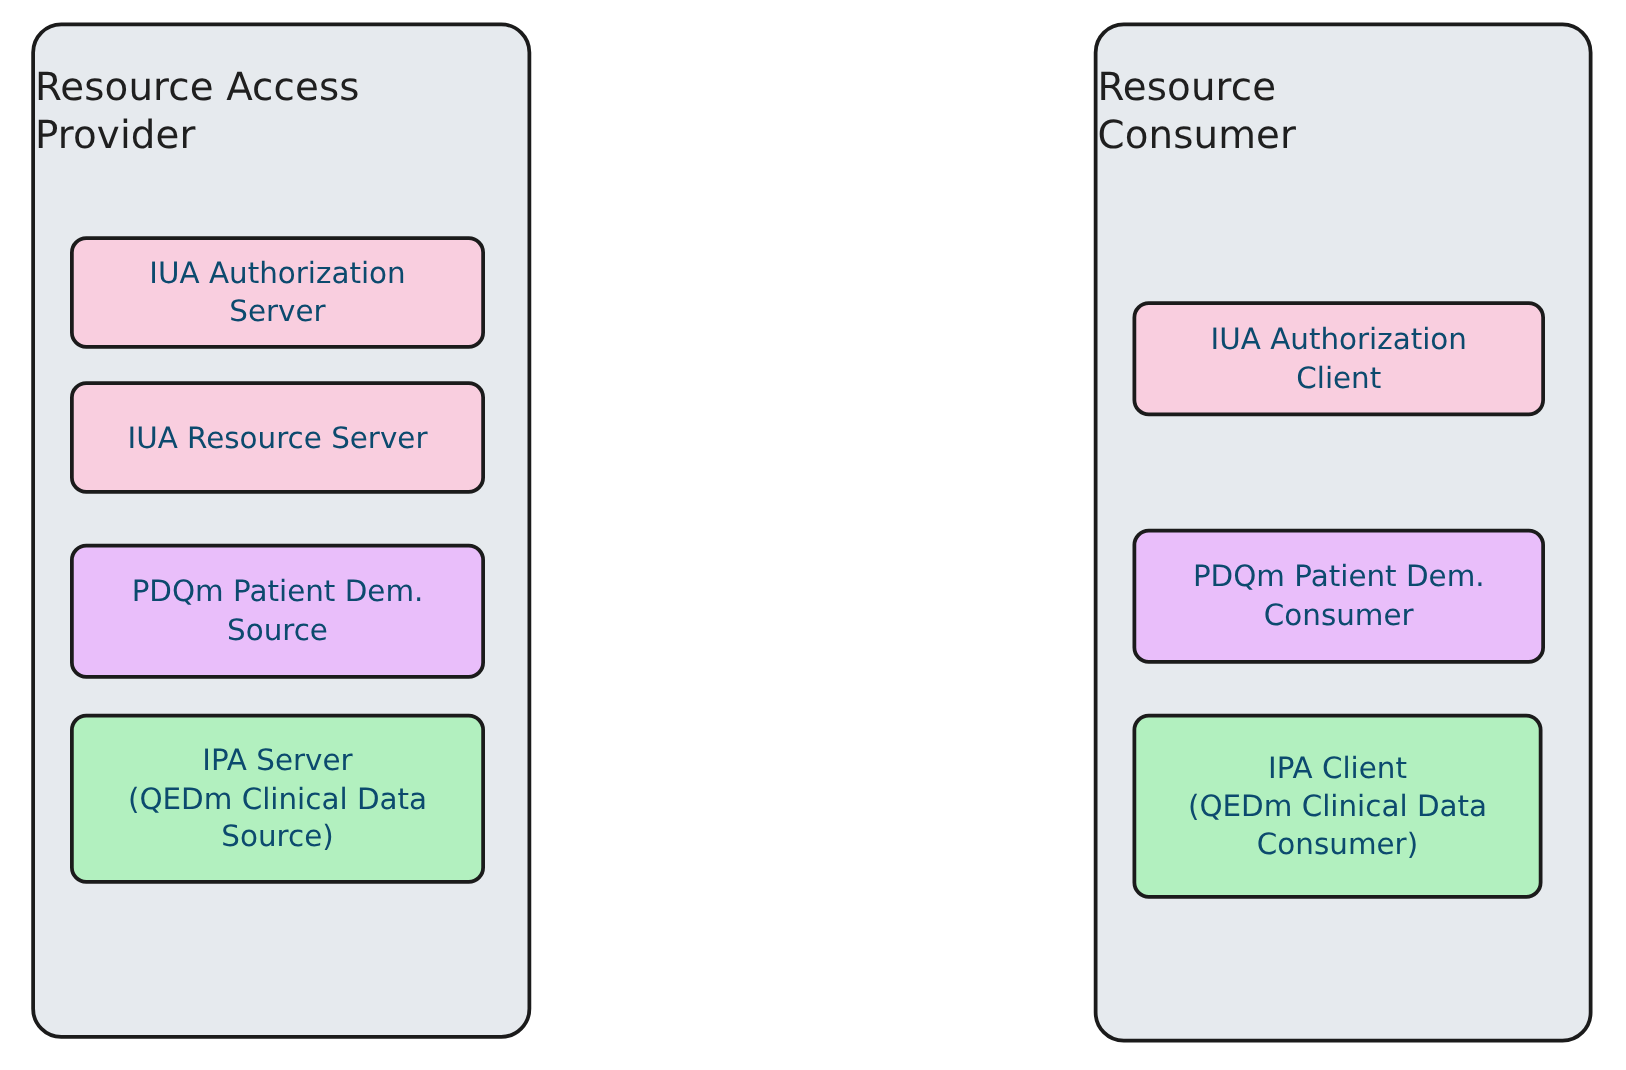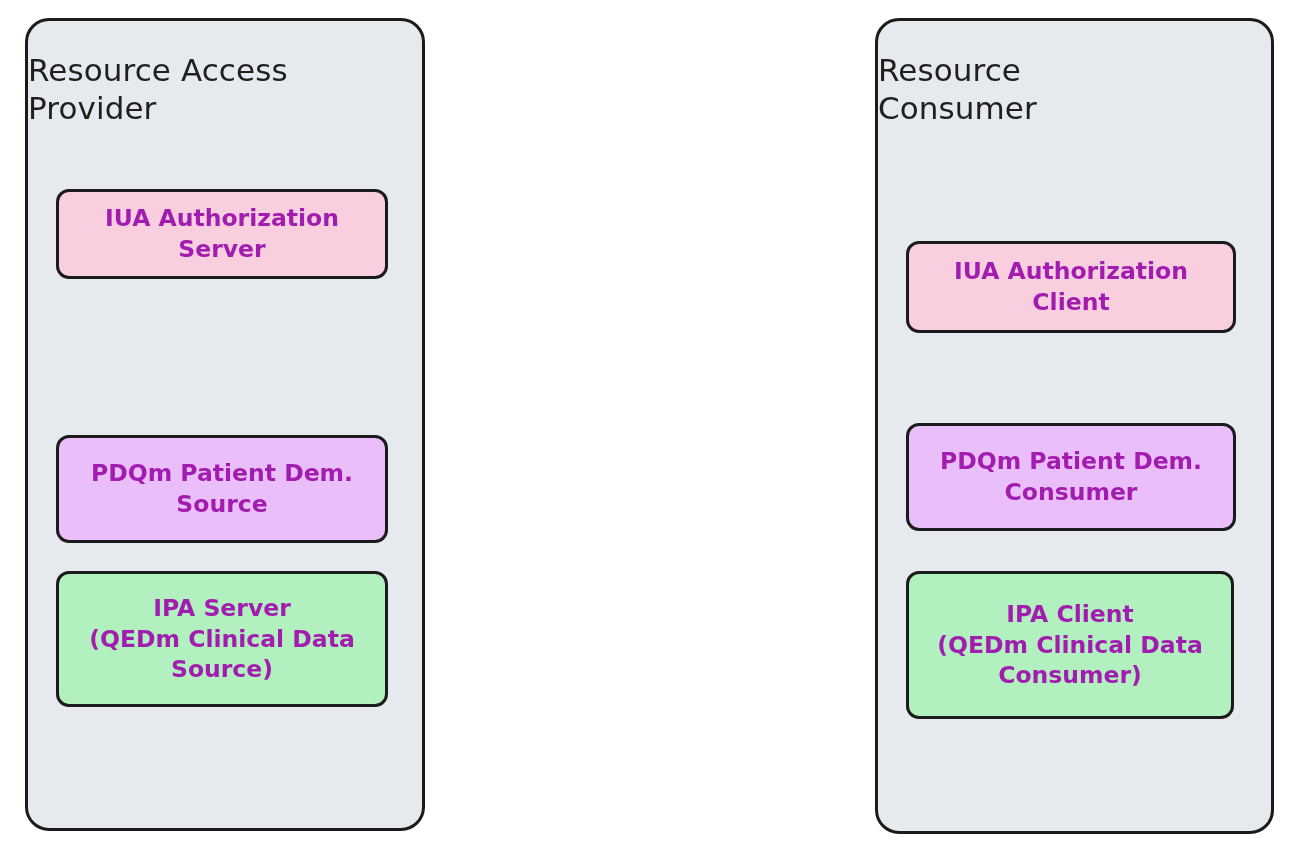--- a/index.html
+++ b/index.html
@@ -49,22 +49,22 @@
     position: absolute;
     box-sizing: border-box;
     border: 3.2px solid #1b1b1b;
     border-radius: 13px;
     display: flex;
     align-items: center;
     justify-content: center;
     text-align: center;
     font-size: 23.5px;
     line-height: 1.3;
-    font-weight: 700;
-    color: #a21caf;
+    font-weight: 400;
+    color: #0c4a6e;
     white-space: pre-line;
     padding: 0 16px;
   }
   .node.pink   { background: #F9CEDF; }
   .node.purple { background: #E9BEFA; margin-top: 16px; }
   .node.green  { background: #B2F0BF; }
 
   
   #group-provider { left: 25px;  top: 18px;  width: 400px; height: 813px; }
   #group-provider .group-title { top: 31px; }
@@ -87,20 +87,21 @@
 
 <div class="canvas">
 
   <div class="group" id="group-provider">
     <div class="group-title">Resource Access
 Provider</div>
 
     <div class="node pink" id="node-iua-auth-server">IUA Authorization
 Server</div>
 
+    <div class="node pink" id="node-iua-resource-server">IUA Resource Server</div>
 
     <div class="node purple" id="node-pdqm-source">PDQm Patient Dem.
 Source</div>
 
     <div class="node green" id="node-ipa-server">IPA Server
 (QEDm Clinical Data
 Source)</div>
   </div>
 
   <div class="group" id="group-consumer">

